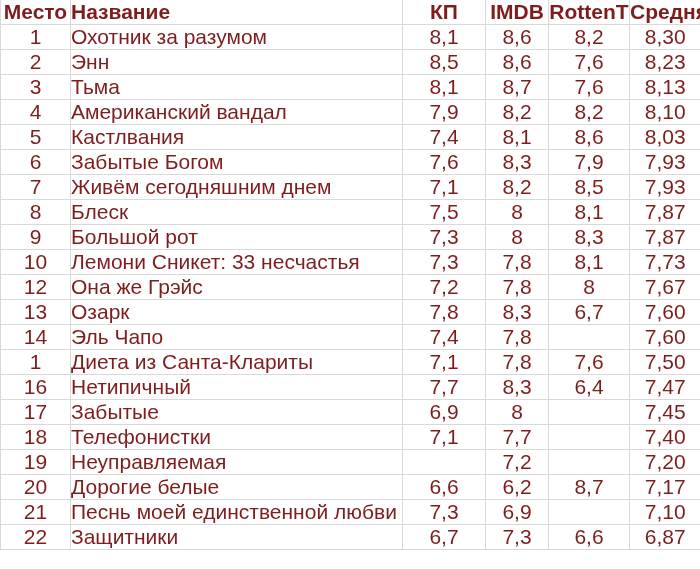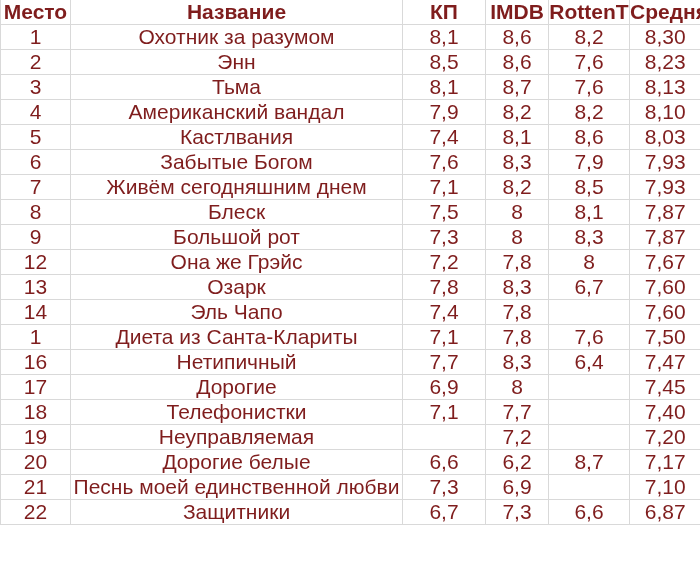--- a/index.html
+++ b/index.html
@@ -30,21 +30,21 @@
   .sheet th { font-weight: bold; }
   .sheet thead tr { height: 24px; }
   .sheet tbody tr { height: 23.7px; }
   
   .sheet th:first-child, .sheet td:first-child { border-left: 1px solid #d9d9d9; }
   
   .sheet th:last-child, .sheet td:last-child { border-right: none; }
   
   .sheet thead th { border-top: none; }
   .c-place { text-align: center; }
-  .c-title { text-align: center; padding-left: 3px; }
+  .c-title { text-align: left; padding-left: 3px; }
   .c-num   { text-align: center; }
 </style>
 </head>
 <body>
 
 <table class="sheet">
   <colgroup>
     <col style="width:70px">
     <col style="width:332px">
     <col style="width:83px">
@@ -138,20 +138,28 @@
 
       <tr>
         <td class="c-place">9</td>
         <td class="c-title">Большой рот</td>
         <td class="c-num">7,3</td>
         <td class="c-num">8</td>
         <td class="c-num">8,3</td>
         <td class="c-num">7,87</td>
       </tr>
 
+      <tr>
+        <td class="c-place">10</td>
+        <td class="c-title">Лемони Сникет: 33 несчастья</td>
+        <td class="c-num">7,3</td>
+        <td class="c-num">7,8</td>
+        <td class="c-num">8,1</td>
+        <td class="c-num">7,73</td>
+      </tr>
 
 
       <tr>
         <td class="c-place">12</td>
         <td class="c-title">Она же Грэйс</td>
         <td class="c-num">7,2</td>
         <td class="c-num">7,8</td>
         <td class="c-num">8</td>
         <td class="c-num">7,67</td>
       </tr>
@@ -187,21 +195,21 @@
         <td class="c-place">16</td>
         <td class="c-title">Нетипичный</td>
         <td class="c-num">7,7</td>
         <td class="c-num">8,3</td>
         <td class="c-num">6,4</td>
         <td class="c-num">7,47</td>
       </tr>
 
       <tr>
         <td class="c-place">17</td>
-        <td class="c-title">Дорогие</td>
+        <td class="c-title">Забытые</td>
         <td class="c-num">6,9</td>
         <td class="c-num">8</td>
         <td class="c-num"></td>
         <td class="c-num">7,45</td>
       </tr>
 
       <tr>
         <td class="c-place">18</td>
         <td class="c-title">Телефонистки</td>
         <td class="c-num">7,1</td>

